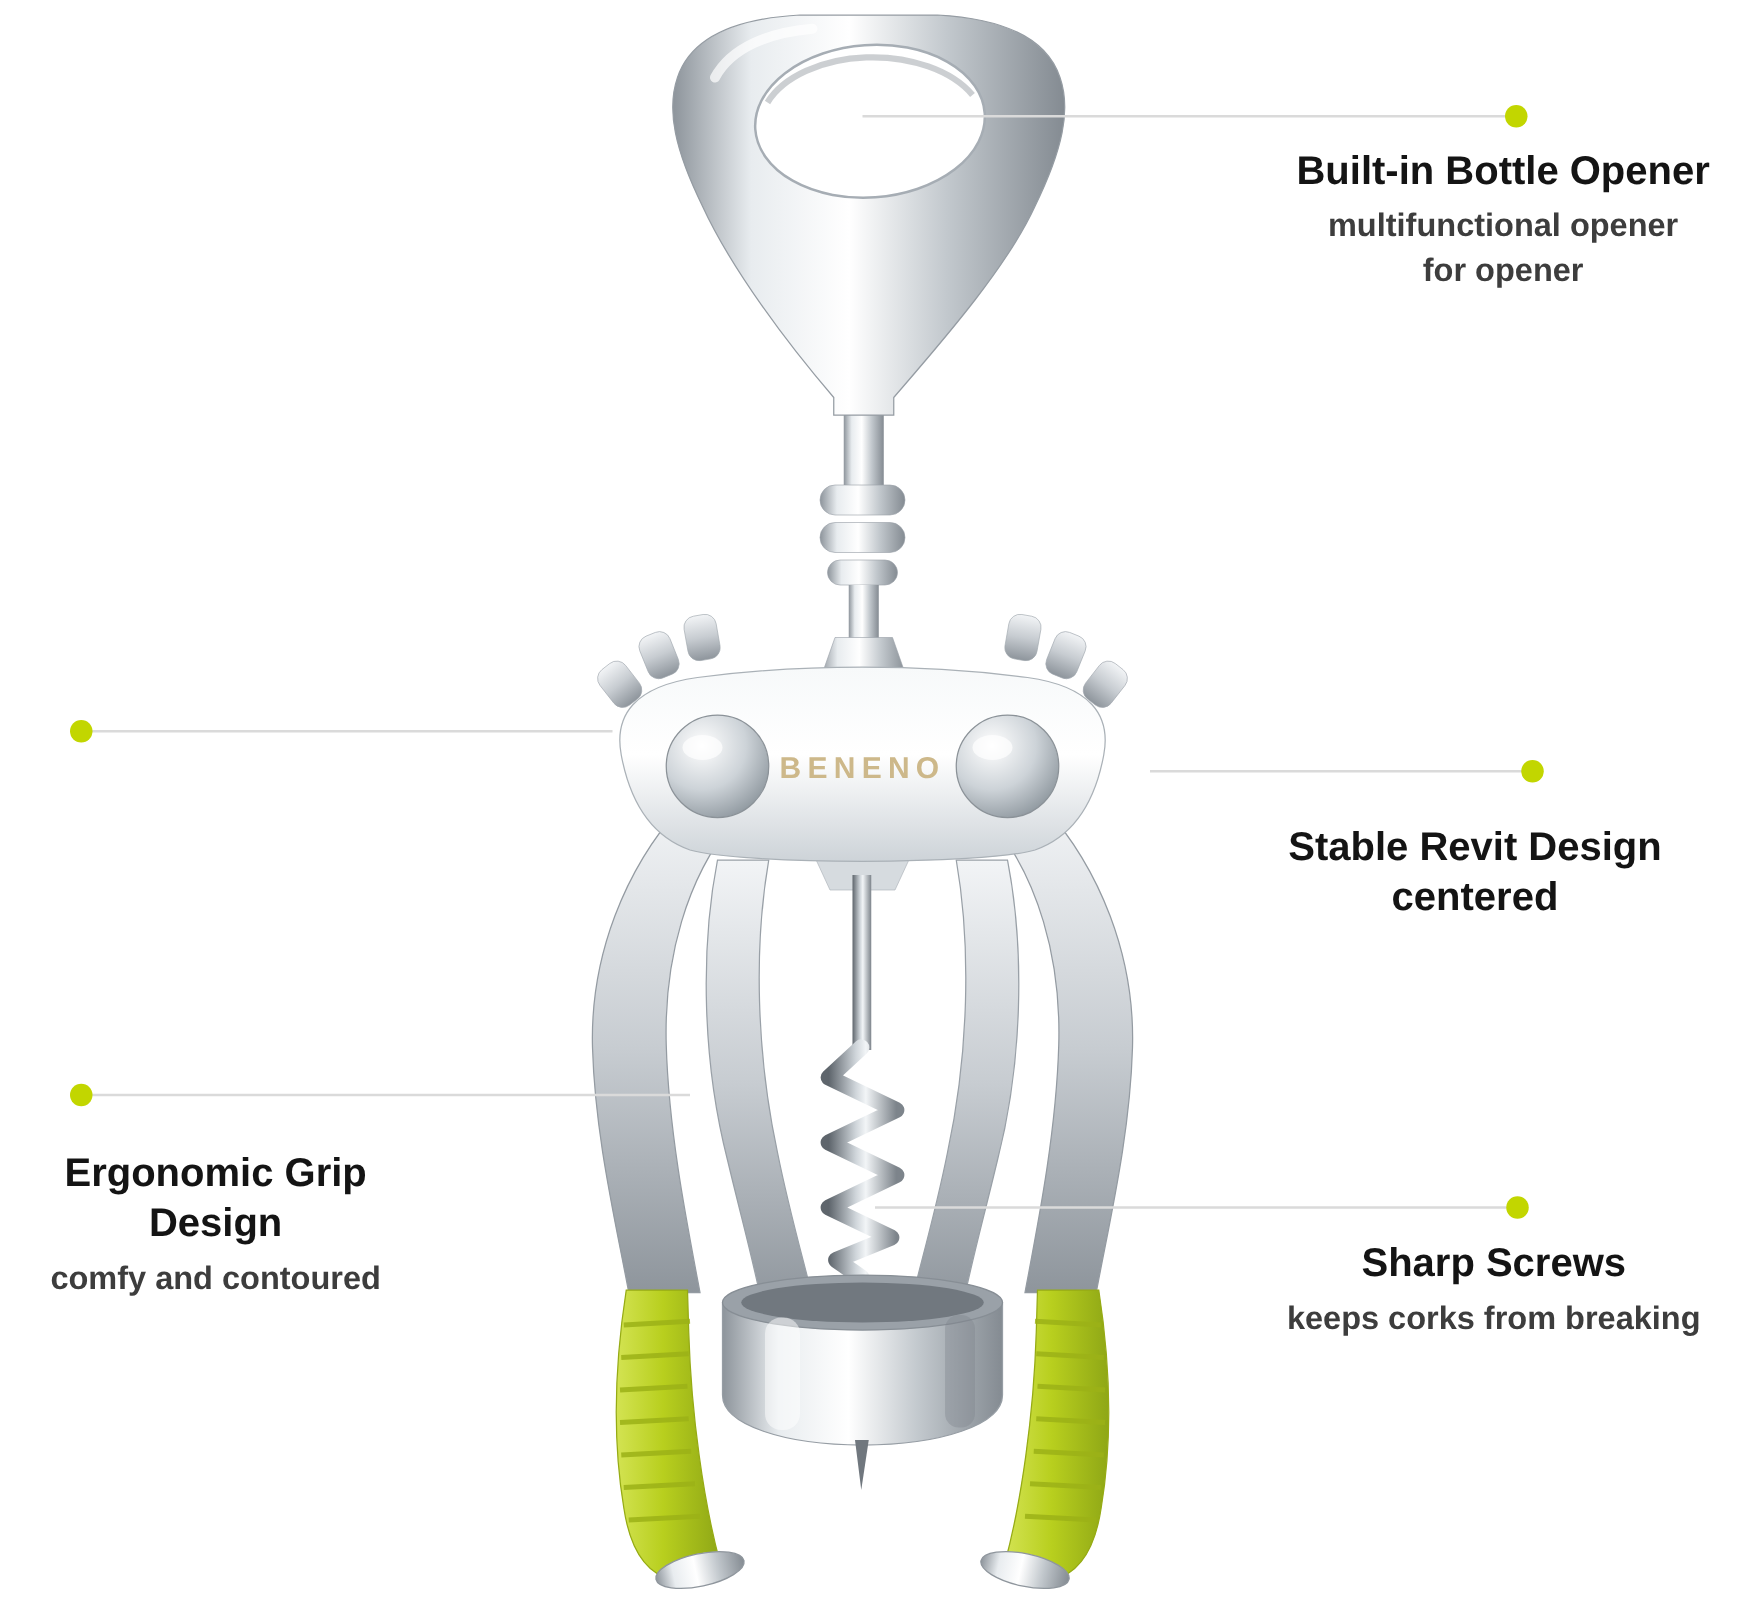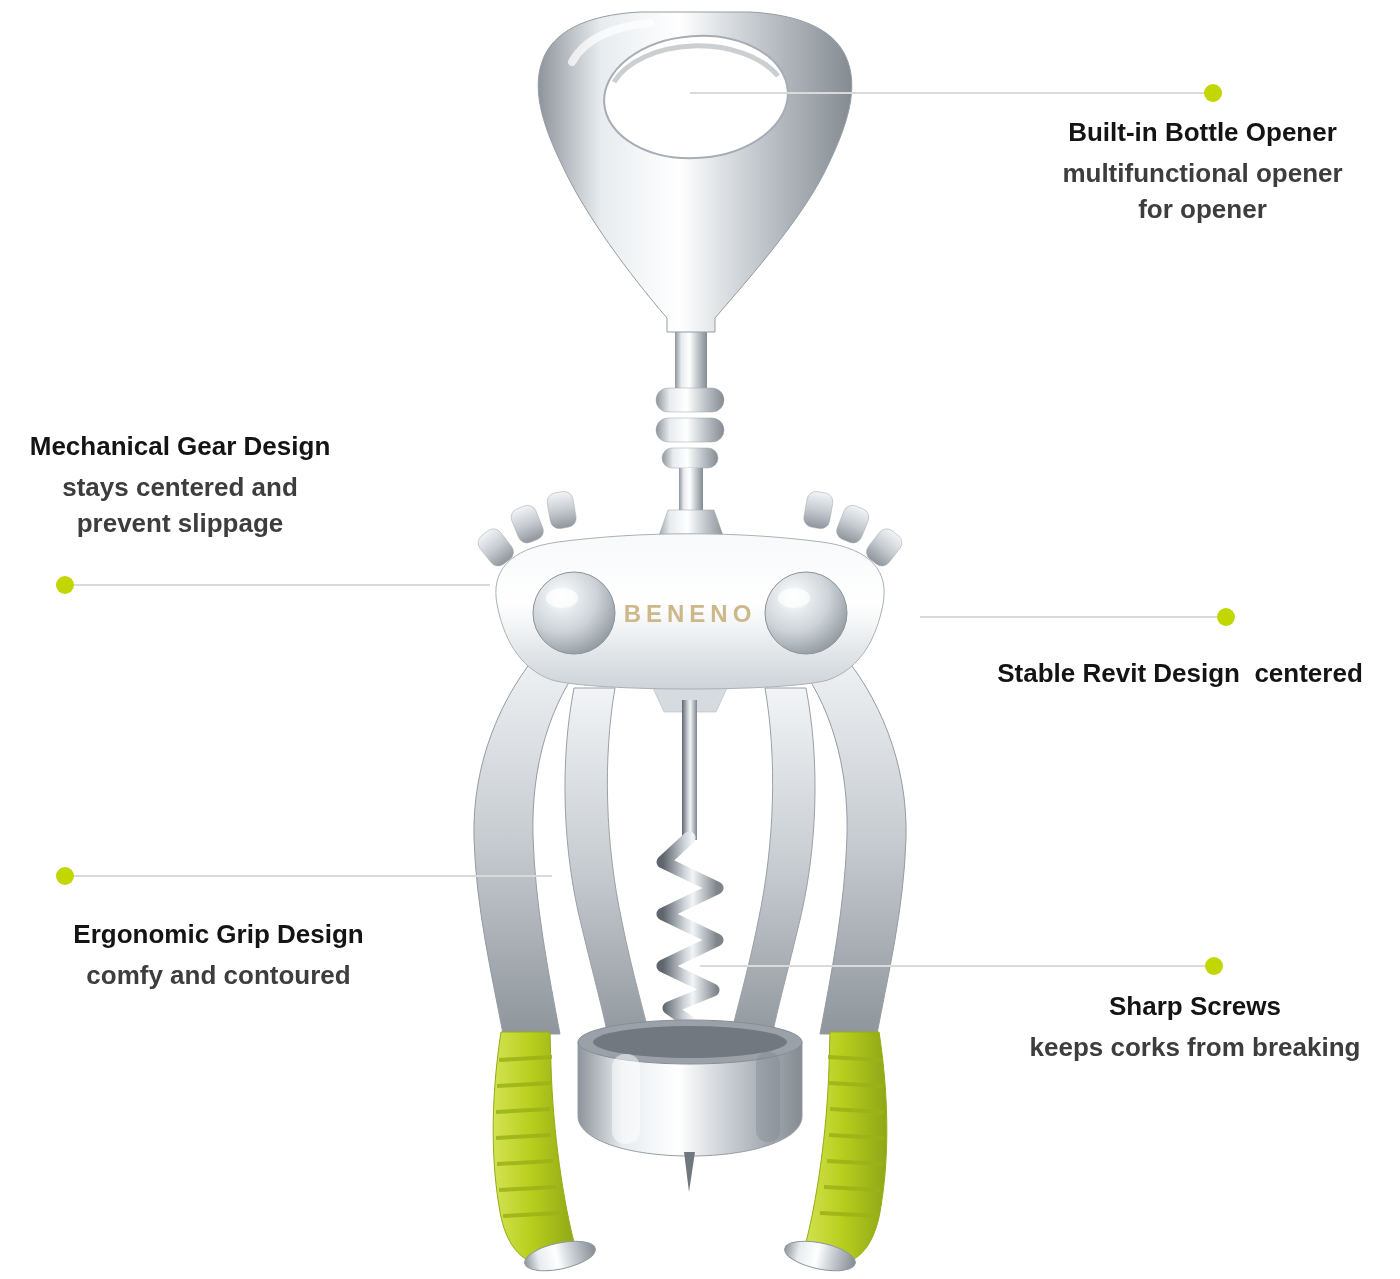--- a/index.html
+++ b/index.html
@@ -5,21 +5,21 @@
   html,body { margin:0; padding:0; background:#ffffff; }
   .canvas {
     position:relative; width:1400px; height:1279px; background:#ffffff;
     font-family:"Liberation Sans", sans-serif; overflow:hidden;
   }
   .illustration { position:absolute; left:0; top:0; }
   .callout-line { position:absolute; height:2px; background:#dadada; }
   .callout-dot  { position:absolute; width:18px; height:18px; border-radius:50%; background:#c2d600; }
   .callout { position:absolute; text-align:center; }
   .callout .title {
-    font-size:26px; font-weight:700; color:#141414; line-height:1.25; white-space:pre-wrap;
+    font-size:32px; font-weight:700; color:#141414; line-height:1.25; white-space:pre-wrap;
   }
   .callout .sub { font-size:26px; font-weight:700; color:#3d3d3d; line-height:1.4; margin-top:6px; }
   .callout .sub div { white-space:pre-wrap; }
 </style>
 </head>
 <body>
 
 <div class="canvas">
 
   <svg class="illustration" width="1400" height="1279" viewBox="0 0 1400 1279">
@@ -158,33 +158,26 @@
   <div class="callout-dot" style="left:1205px; top:957px;"></div>
 
   <div class="callout" style="left:1005px; top:116px; width:395px;">
     <div class="title">Built-in Bottle Opener</div>
     <div class="sub">
       <div>multifunctional opener</div>
       <div>for opener</div>
     </div>
   </div>
 
-  <div class="callout" style="left:0px; top:430px; width:360px;">
-    <div class="title">Mechanical Gear Design</div>
-    <div class="sub">
-      <div>stays centered and</div>
-      <div>prevent slippage</div>
-    </div>
-  </div>
 
   <div class="callout" style="left:960px; top:657px; width:440px;">
     <div class="title">Stable Revit Design  centered</div>
   </div>
 
-  <div class="callout" style="left:0px; top:918px; width:345px;padding-left:46px;">
+  <div class="callout" style="left:0px; top:918px; width:345px;">
     <div class="title">Ergonomic Grip Design</div>
     <div class="sub">
       <div>comfy and contoured</div>
     </div>
   </div>
 
   <div class="callout" style="left:985px; top:990px; width:420px;">
     <div class="title">Sharp Screws</div>
     <div class="sub">
       <div>keeps corks from breaking</div>

